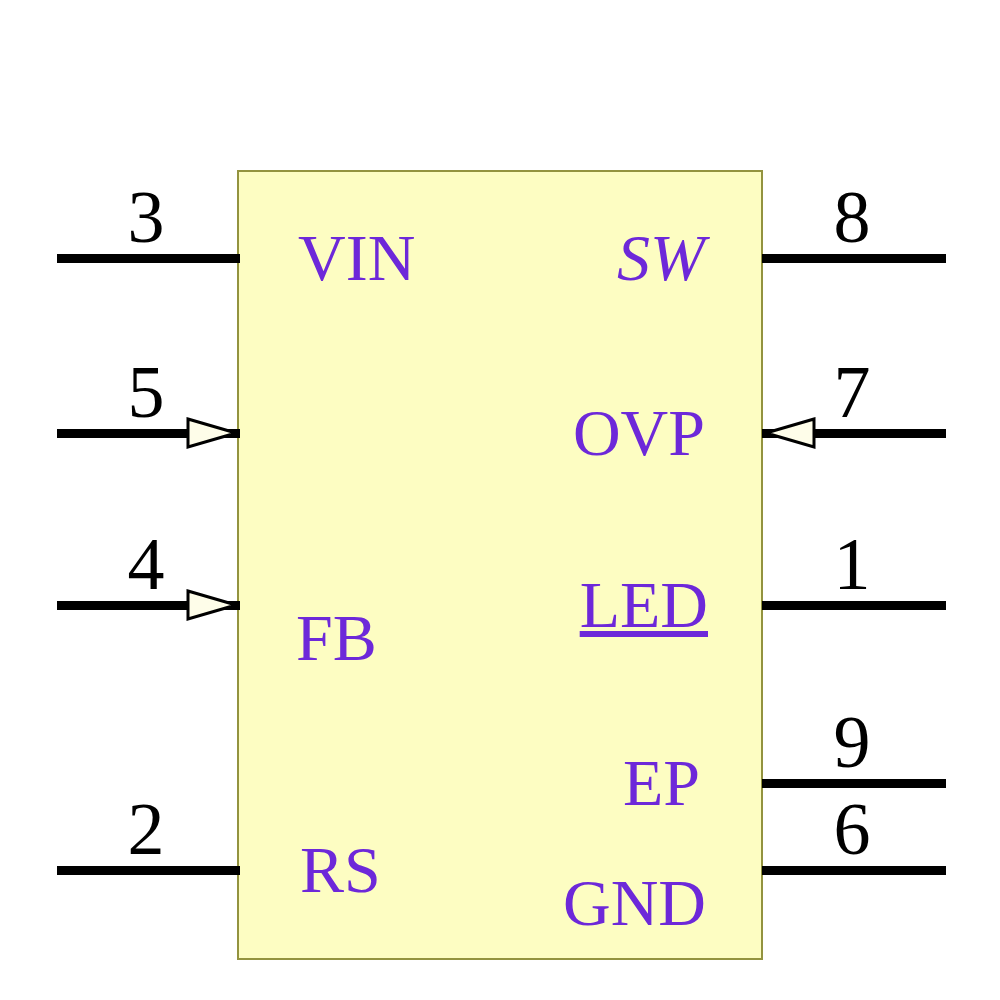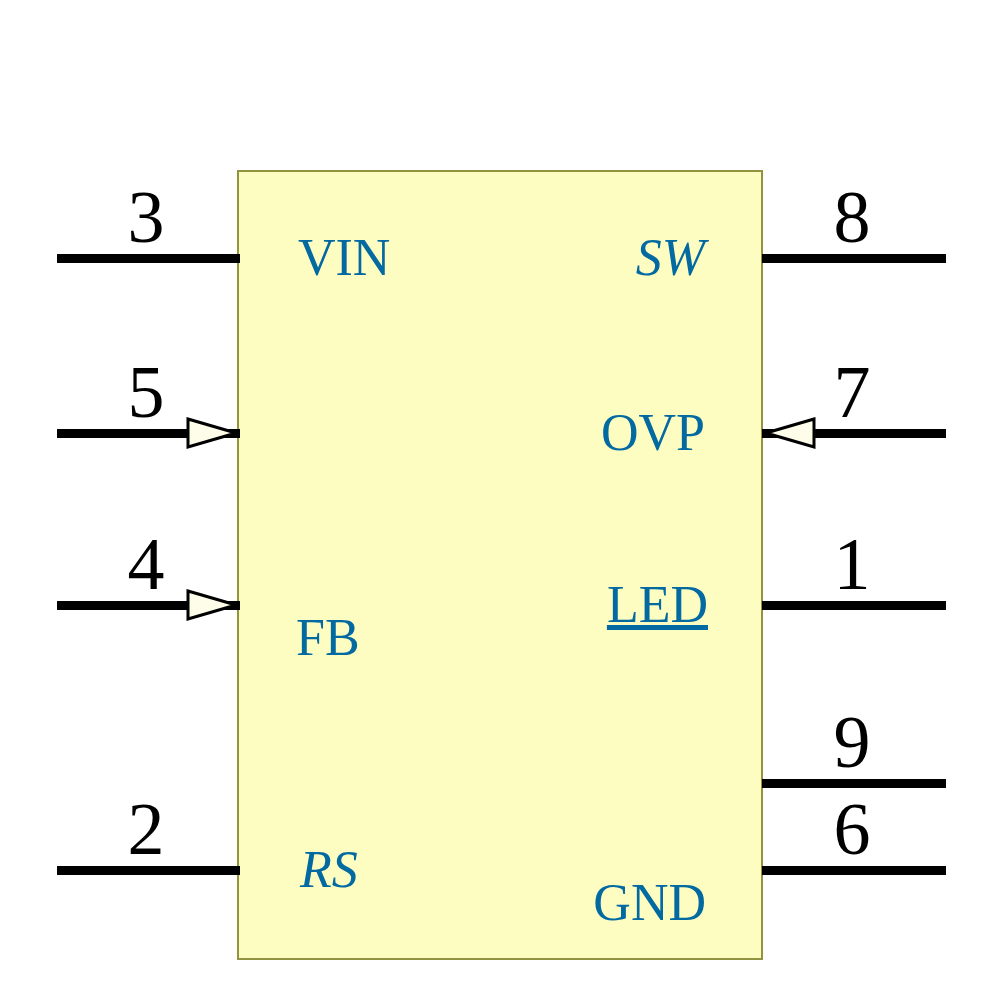--- a/index.html
+++ b/index.html
@@ -34,23 +34,23 @@
       position: absolute;
       width: 92px;
       font-size: 74px;
       line-height: 74px;
       color: #000000;
       text-align: center;
       white-space: nowrap;
     }
     .lbl {
       position: absolute;
-      font-size: 52px;
+      font-size: 66px;
       line-height: 78px;
-      color: #0369a1;
+      color: #6d28d9;
       white-space: nowrap;
     }
     .arrow {
       position: absolute;
       width: 54px;
       height: 34px;
     }
   </style>
 </head>
 <body>
@@ -71,37 +71,38 @@
 
   <div class="wire" style="left:57px; top:601px; width:183px;"></div>
   <div class="num" style="left:100px; top:527px;">4</div>
   <svg class="arrow" style="left:185px; top:588px;" viewBox="0 0 54 34">
     <polygon points="3,3 51,17 3,31" fill="#fefde9" stroke="#000000" stroke-width="3"></polygon>
   </svg>
   <div class="lbl" style="left:296px; top:566px;margin-top:33px;">FB</div>
 
   <div class="wire" style="left:57px; top:866px; width:183px;"></div>
   <div class="num" style="left:100px; top:792px;">2</div>
-  <div class="lbl" style="left:300px; top:831px;font-style:italic;">RS</div>
+  <div class="lbl" style="left:300px; top:831px;">RS</div>
 
   <div class="wire" style="left:762px; top:254px; width:184px;"></div>
   <div class="num" style="left:806px; top:180px;">8</div>
   <div class="lbl" style="right:295px; top:219px;font-style:italic;">SW</div>
 
   <div class="wire" style="left:762px; top:429px; width:184px;"></div>
   <div class="num" style="left:806px; top:355px;">7</div>
   <svg class="arrow" style="left:763px; top:416px;" viewBox="0 0 54 34">
     <polygon points="51,3 3,17 51,31" fill="#fefde9" stroke="#000000" stroke-width="3"></polygon>
   </svg>
   <div class="lbl" style="right:295px; top:394px;">OVP</div>
 
   <div class="wire" style="left:762px; top:601px; width:184px;"></div>
   <div class="num" style="left:806px; top:527px;">1</div>
   <div class="lbl" style="right:292px; top:566px;text-decoration:underline;">LED</div>
 
   <div class="wire" style="left:762px; top:779px; width:184px;"></div>
   <div class="num" style="left:806px; top:705px;">9</div>
+  <div class="lbl" style="right:300px; top:744px;">EP</div>
 
   <div class="wire" style="left:762px; top:866px; width:184px;"></div>
   <div class="num" style="left:806px; top:792px;">6</div>
   <div class="lbl" style="right:294px; top:831px;margin-top:33px;">GND</div>
 
 </div>
 
 </body></html>

